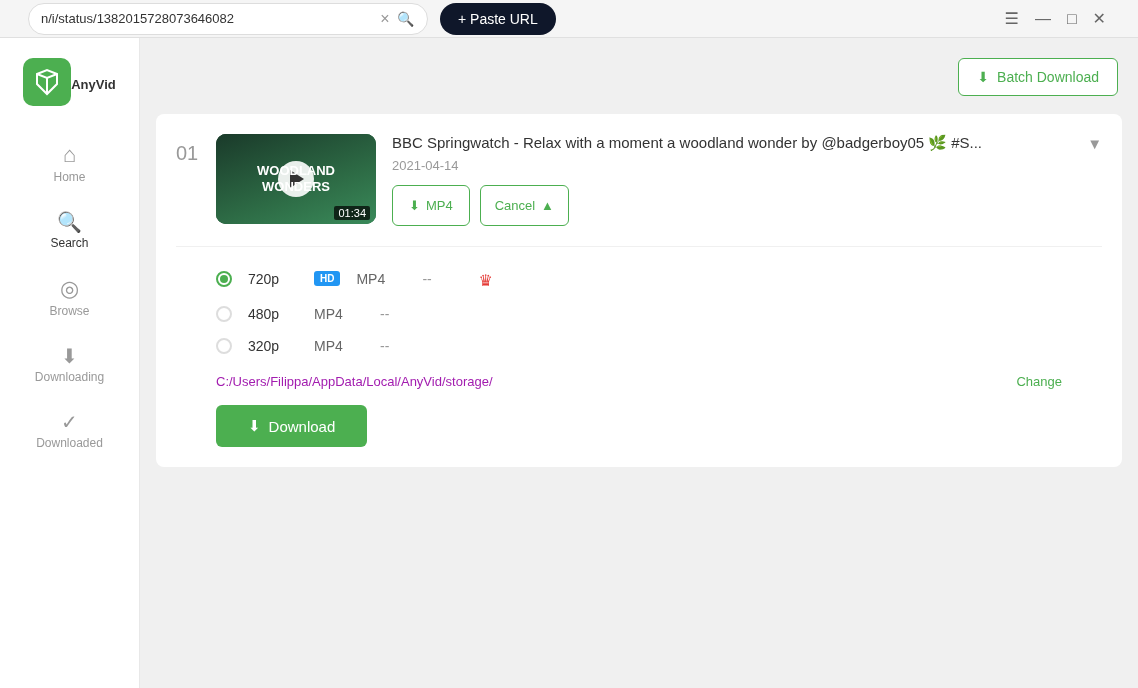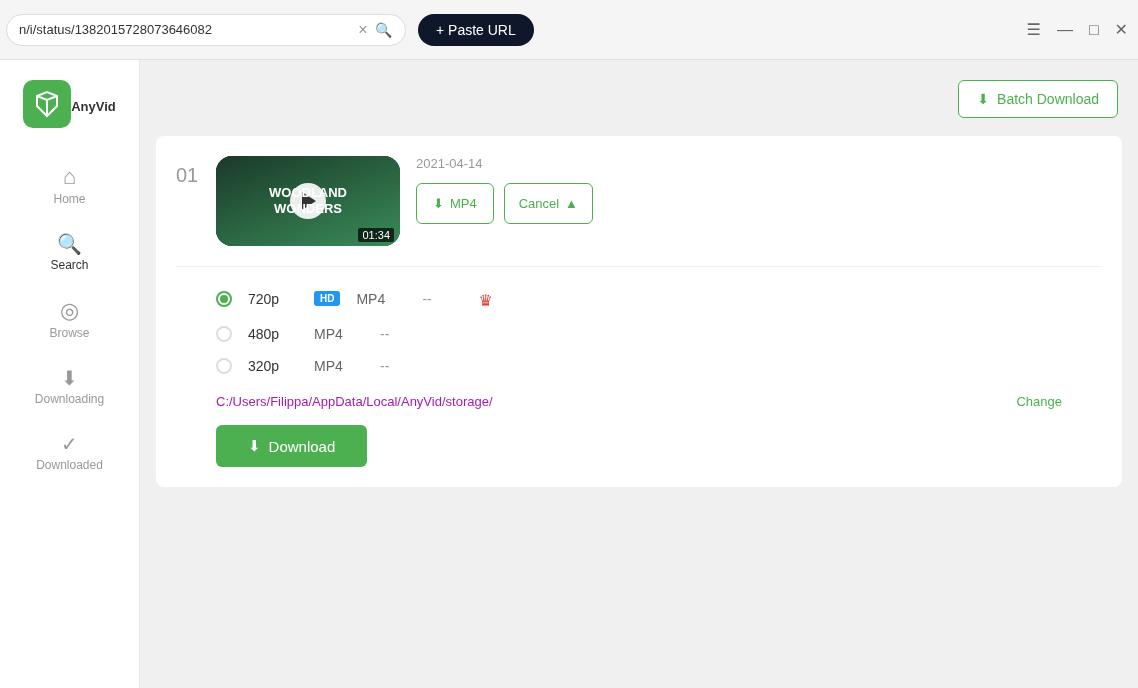--- a/index.html
+++ b/index.html
@@ -1,19 +1,19 @@
 <!DOCTYPE html>
 <html><head>
   <meta charset="utf-8">
   <style>
     * { margin: 0; padding: 0; box-sizing: border-box; }
     body { font-family: -apple-system, BlinkMacSystemFont, 'Segoe UI', sans-serif; background: #f5f5f5; width: 1138px; height: 688px; overflow: hidden; display: flex; flex-direction: column; }
 
     
-    .title-bar { background: #f5f5f5; height: 60px; display: flex; align-items: center; padding: 0 6px; gap: 12px; border-bottom: 1px solid #e0e0e0; }
+    .title-bar { background: #f5f5f5; height: 38px; display: flex; align-items: center; padding: 0 28px; gap: 12px; border-bottom: 1px solid #e0e0e0; }
     .url-bar { flex: 1; max-width: 400px; display: flex; align-items: center; background: white; border: 1px solid #ddd; border-radius: 20px; padding: 6px 12px; gap: 8px; }
     .url-text { flex: 1; font-size: 13px; color: #333; overflow: hidden; white-space: nowrap; text-overflow: ellipsis; }
     .url-clear { cursor: pointer; color: #999; font-size: 16px; }
     .search-icon-sm { color: #999; font-size: 14px; }
     .paste-url-btn { background: #0f172a; color: white; border: none; border-radius: 20px; padding: 8px 18px; font-size: 14px; cursor: pointer; display: flex; align-items: center; gap: 6px; }
     .window-controls { margin-left: auto; display: flex; gap: 8px; align-items: center; }
     .win-btn { background: none; border: none; cursor: pointer; color: #666; font-size: 16px; padding: 4px; }
 
     
     .main { display: flex; flex: 1; overflow: hidden; }
@@ -30,21 +30,21 @@
     .nav-icon { font-size: 22px; line-height: 1; }
 
     
     .content { flex: 1; background: #f0f0f0; padding: 16px; overflow-y: auto; position: relative; }
     .batch-download-btn { position: absolute; top: 20px; right: 20px; background: white; color: #4caf50; border: 1.5px solid #4caf50; border-radius: 6px; padding: 10px 18px; font-size: 14px; cursor: pointer; display: flex; align-items: center; gap: 8px; }
 
     
     .video-card { background: white; border-radius: 8px; padding: 20px; margin-top: 60px; }
     .video-header { display: flex; align-items: flex-start; gap: 16px; margin-bottom: 20px; }
     .video-number { font-size: 20px; color: #999; min-width: 24px; margin-top: 8px; }
-    .video-thumb { width: 184px; height: 90px; border-radius: 16px; overflow: hidden; background: #2d5a3d; position: relative; flex-shrink: 0; }
+    .video-thumb { width: 160px; height: 90px; border-radius: 10px; overflow: hidden; background: #2d5a3d; position: relative; flex-shrink: 0; }
     .video-thumb-img { width: 100%; height: 100%; background: linear-gradient(135deg, #1a3a2a 0%, #2d6b45 50%, #3a8a5a 100%); display: flex; align-items: center; justify-content: center; position: relative; }
     .thumb-text { color: white; font-size: 18px; font-weight: bold; position: absolute; top: 50%; left: 50%; transform: translate(-50%, -50%); text-align: center; line-height: 1.2; }
     .play-btn { position: absolute; top: 50%; left: 50%; transform: translate(-50%, -50%); width: 36px; height: 36px; background: rgba(255,255,255,0.9); border-radius: 50%; display: flex; align-items: center; justify-content: center; }
     .play-triangle { width: 0; height: 0; border-top: 9px solid transparent; border-bottom: 9px solid transparent; border-left: 14px solid #333; margin-left: 2px; }
     .video-duration { position: absolute; bottom: 4px; right: 6px; background: rgba(0,0,0,0.7); color: white; font-size: 11px; padding: 1px 4px; border-radius: 2px; }
     .video-info { flex: 1; }
     .video-title { font-size: 15px; color: #333; margin-bottom: 6px; display: flex; align-items: center; gap: 6px; }
     .video-title-text { flex: 1; }
     .expand-arrow { color: #999; cursor: pointer; }
     .video-date { font-size: 13px; color: #999; margin-bottom: 12px; }
@@ -145,20 +145,24 @@
           <div class="video-thumb-img">
             <div class="thumb-text" style="font-size:13px; font-weight:bold; z-index:1;">WOODLAND<br>WONDERS</div>
             <div style="position:absolute;inset:0;background:linear-gradient(160deg,#1a3a2a 0%,#2d6b45 60%,#3a8a5a 100%);"></div>
           </div>
           <div class="play-btn">
             <div class="play-triangle"></div>
           </div>
           <span class="video-duration">01:34</span>
         </div>
         <div class="video-info">
+          <div class="video-title">
+            <span class="video-title-text">BBC Springwatch - Relax with a moment a woodland wonder by @badgerboy05 🌿 #S...</span>
+            <span class="expand-arrow">▼</span>
+          </div>
           <div class="video-date">2021-04-14</div>
           <div class="video-actions">
             <button class="mp4-btn">
               <span>⬇</span>
               <span>MP4</span>
             </button>
             <button class="cancel-btn">
               <span>Cancel</span>
               <span>▲</span>
             </button>

